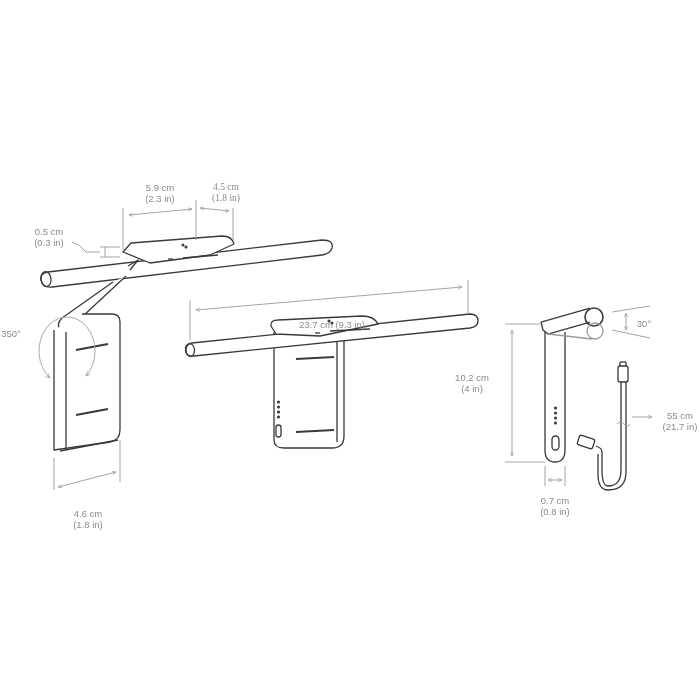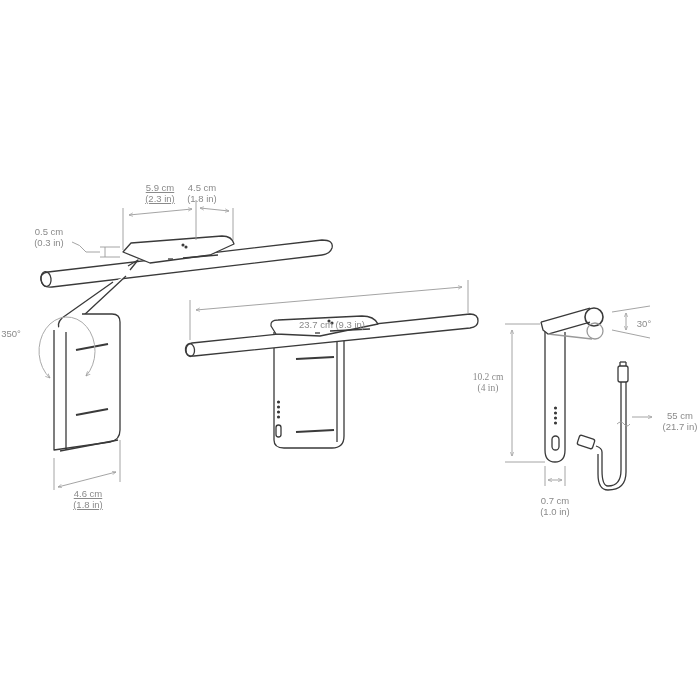--- a/index.html
+++ b/index.html
@@ -112,49 +112,49 @@
     <line x1="565" y1="466" x2="565" y2="486"></line>
     <line x1="548" y1="480" x2="562" y2="480" marker-start="url(#arr)" marker-end="url(#arr)"></line>
     <line x1="612" y1="312" x2="650" y2="306"></line>
     <line x1="612" y1="330" x2="650" y2="338"></line>
     <line x1="626" y1="313" x2="626" y2="330" marker-start="url(#arr)" marker-end="url(#arr)"></line>
     <line x1="632" y1="417" x2="652" y2="417" marker-end="url(#arr)"></line>
     <path d="M617,424 Q621,420 624,424 Q627,428 630,424"></path>
   </g>
 </svg>
 
-<div class="lbl" style="left:138px;top:182px;width:44px;text-decoration:underline;">
+<div class="lbl" style="left:138px;top:182px;width:44px;">
   <span>5.9 cm</span>
   <span>(2.3 in)</span>
 </div>
-<div class="lbl" style="left:180px;top:182px;width:44px;">
+<div class="lbl" style="left:204px;top:182px;width:44px;font-family:Liberation Serif, serif;">
   <span>4.5 cm</span>
   <span>(1.8 in)</span>
 </div>
 <div class="lbl" style="left:26px;top:226px;width:46px;">
   <span>0.5 cm</span>
   <span>(0.3 in)</span>
 </div>
 <div class="lbl" style="left:0px;top:328px;width:22px;">
   <span>350°</span>
 </div>
-<div class="lbl" style="left:66px;top:488px;width:44px;text-decoration:underline;">
+<div class="lbl" style="left:66px;top:508px;width:44px;">
   <span>4.6 cm</span>
   <span>(1.8 in)</span>
 </div>
 <div class="lbl" style="left:282px;top:283px;width:100px;margin-top:36px;">
   <span>23.7 cm (9.3 in)</span>
 </div>
 <div class="lbl" style="left:632px;top:318px;width:24px;">
   <span>30°</span>
 </div>
-<div class="lbl" style="left:466px;top:372px;width:44px;font-family:Liberation Serif, serif;">
+<div class="lbl" style="left:450px;top:372px;width:44px;">
   <span>10.2 cm</span>
   <span>(4 in)</span>
 </div>
 <div class="lbl" style="left:532px;top:495px;width:46px;">
   <span>0.7 cm</span>
-  <span>(1.0 in)</span>
+  <span>(0.8 in)</span>
 </div>
 <div class="lbl" style="left:658px;top:410px;width:44px;">
   <span>55 cm</span>
   <span>(21.7 in)</span>
 </div>
 
 </body></html>

